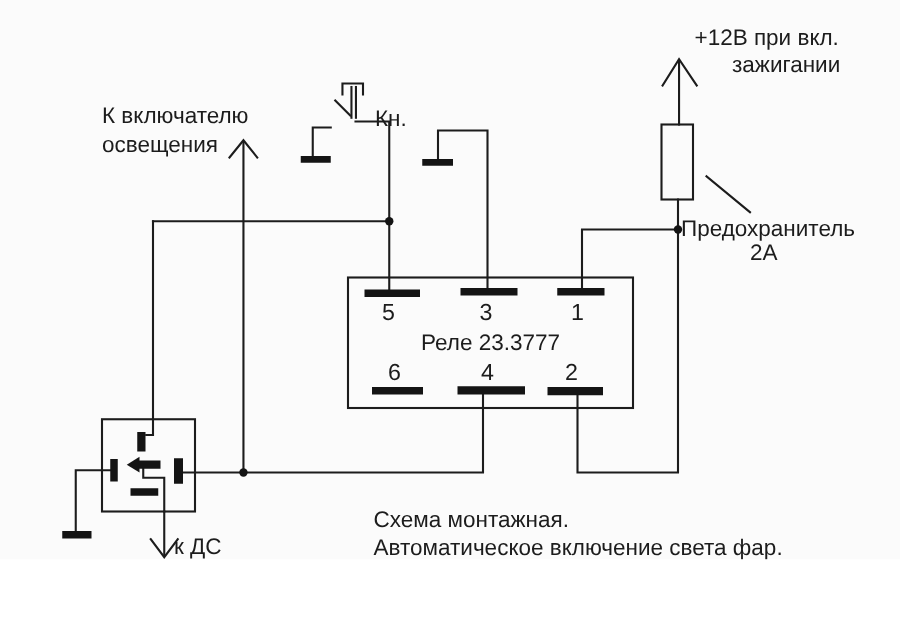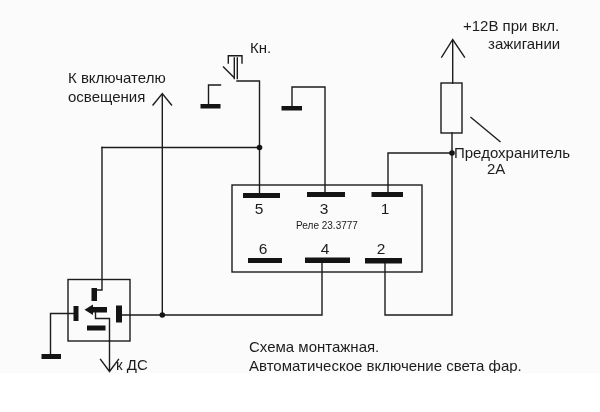--- a/index.html
+++ b/index.html
@@ -33,21 +33,21 @@
     line-height: 15px;
     width: 20px;
     text-align: center;
   }
   .relay-title {
     position: absolute;
     left: 232px;
     top: 220px;
     width: 190px;
     text-align: center;
-    font-size: 10px;
+    font-size: 15px;
   }
 </style>
 </head>
 <body>
 
 <div class="canvas">
 
   <svg width="600" height="412" viewBox="0 0 600 412">
 
     <g stroke="#1c1c1c" stroke-width="1.4" fill="none" stroke-linecap="square" stroke-linejoin="miter">
@@ -120,24 +120,24 @@
       <circle cx="162.3" cy="315" r="2.8"></circle>
     </g>
   </svg>
 
   <div class="lbl" style="left:463px; top:18px;">+12В при вкл.</div>
   <div class="lbl" style="left:488px; top:36px;">зажигании</div>
 
   <div class="lbl" style="left:68px;  top:70px;">К включателю</div>
   <div class="lbl" style="left:68px;  top:89px;text-align:center;">освещения</div>
 
-  <div class="lbl" style="left:250px; top:40px;">Кн.</div>
+  <div class="lbl" style="left:250px; top:72px;">Кн.</div>
 
   <div class="lbl" style="left:454px; top:145px;">Предохранитель</div>
-  <div class="lbl" style="left:487px; top:161px;">2А</div>
+  <div class="lbl" style="left:500px; top:161px;">2А</div>
 
   <div class="relay-title">Реле 23.3777</div>
 
   <div class="pin-num" style="left:249px; top:201px;">5</div>
   <div class="pin-num" style="left:314px; top:201px;">3</div>
   <div class="pin-num" style="left:375px; top:201px;">1</div>
   <div class="pin-num" style="left:253px; top:241px;">6</div>
   <div class="pin-num" style="left:315px; top:241px;">4</div>
   <div class="pin-num" style="left:371px; top:241px;">2</div>
 

